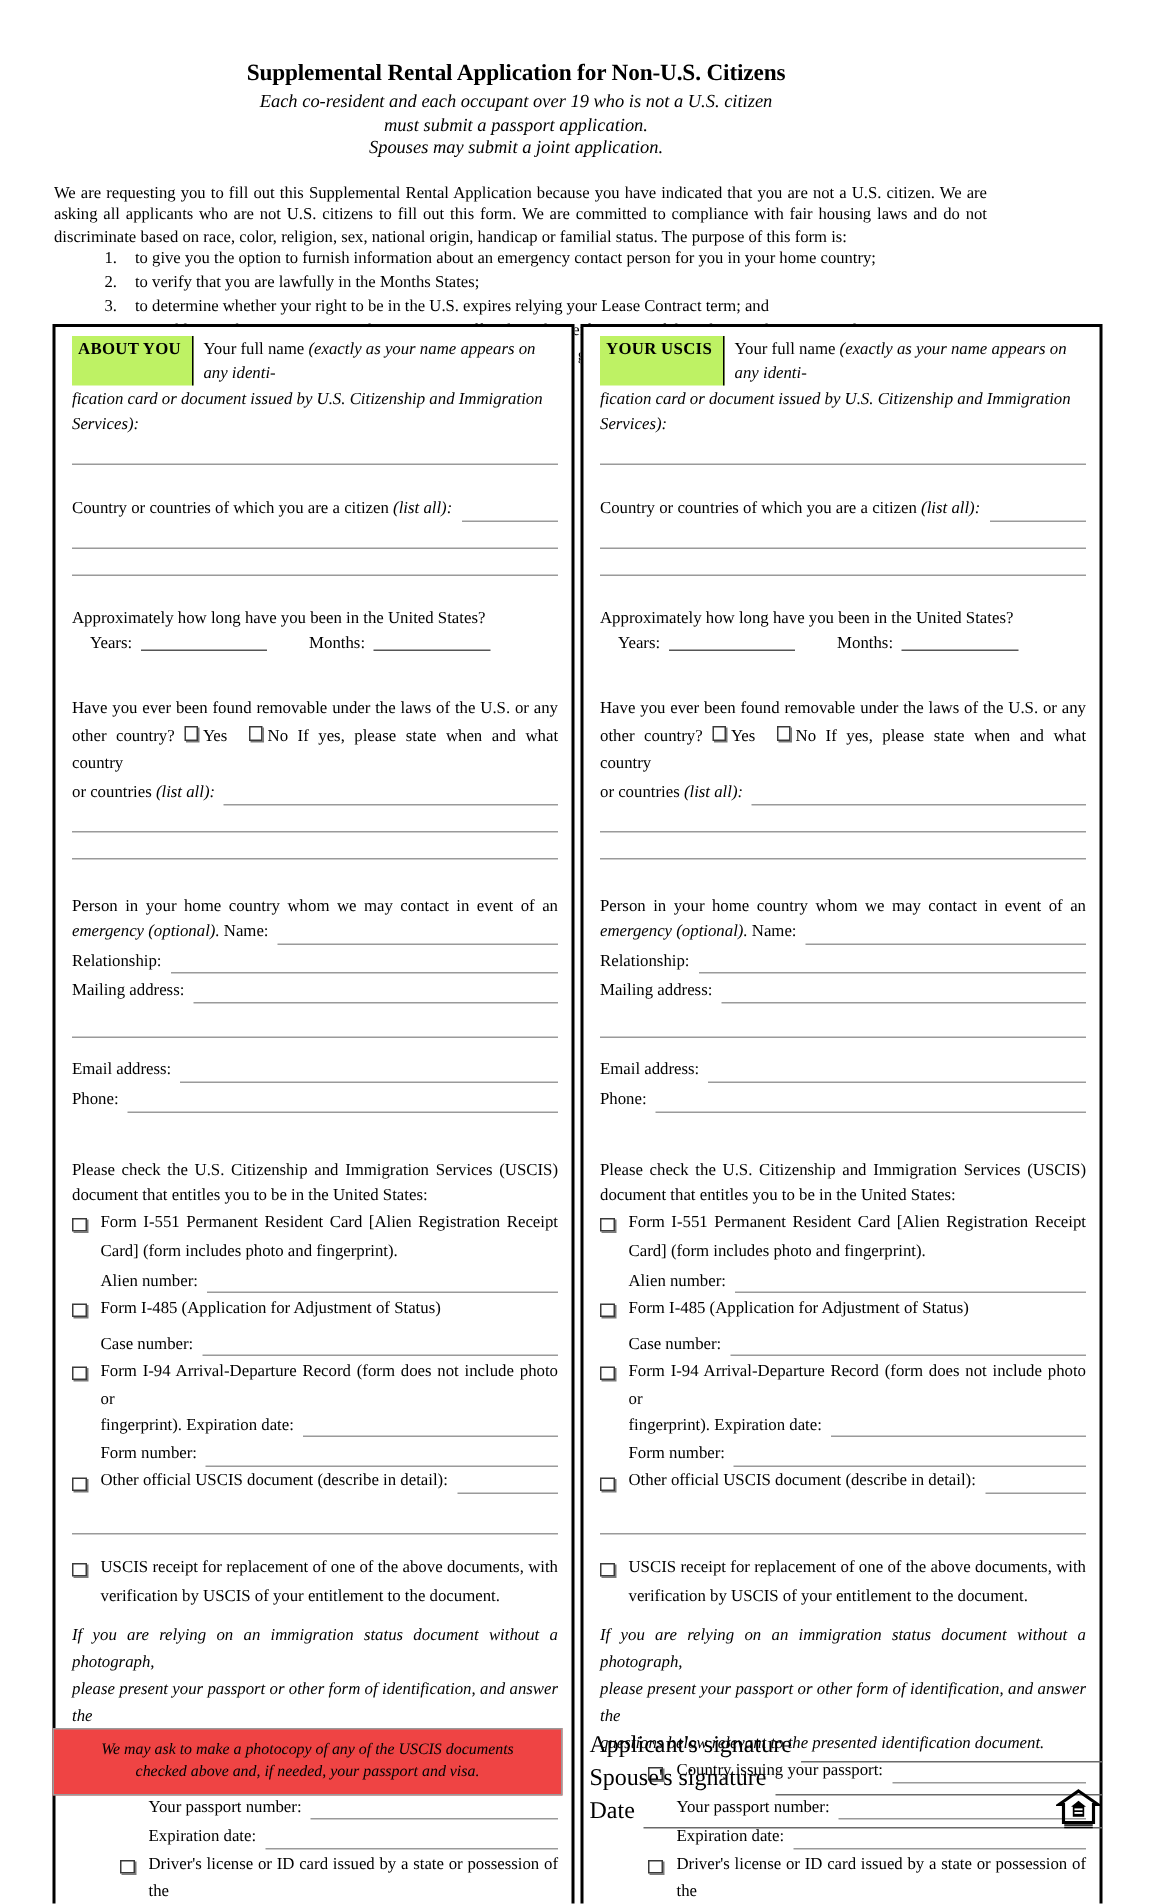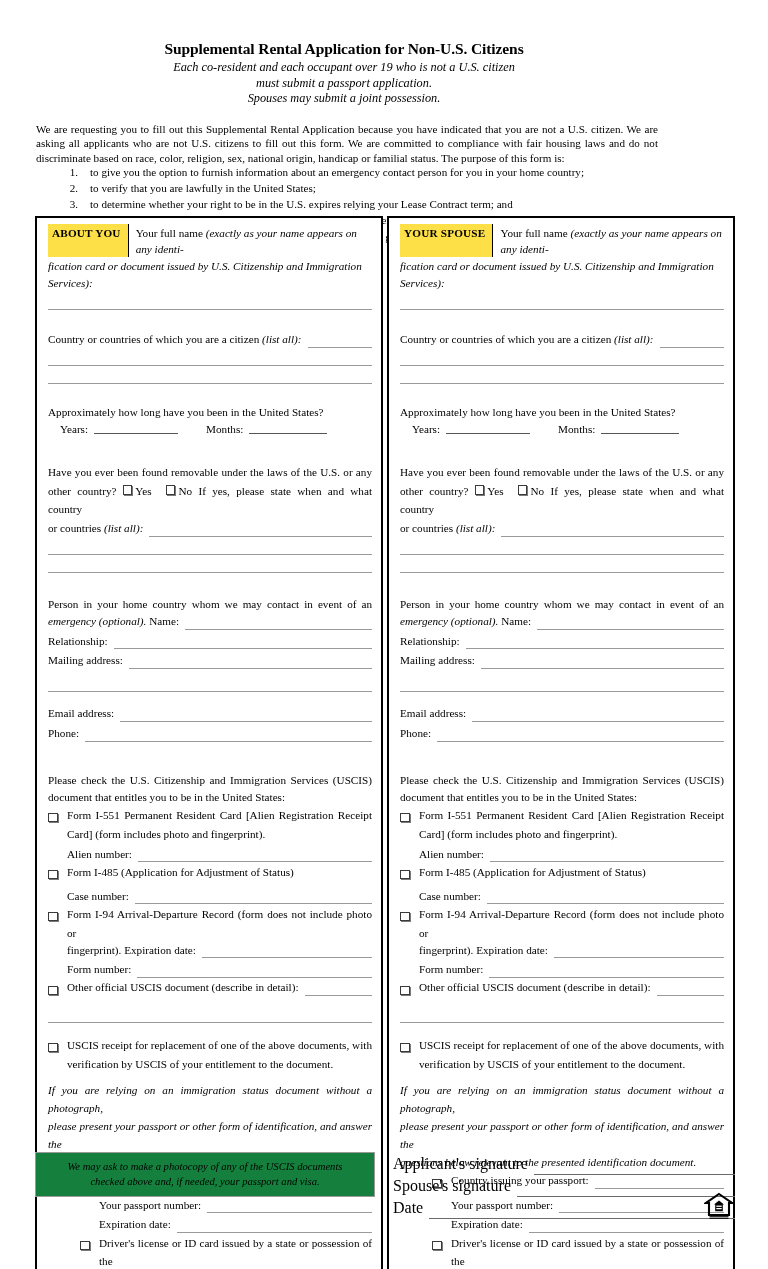--- a/index.html
+++ b/index.html
@@ -96,21 +96,21 @@
   }
 
   
   .sec-head {
     display: flex;
     align-items: flex-start;
     font-size: 11.2px;
     line-height: 1.45;
   }
   .sec-tag {
-    background: #fde047;
+    background: #bef264;
     border-right: 1.6px solid #000;
     font-weight: bold;
     font-size: 11.2px;
     letter-spacing: 0.2px;
     padding: 1px 7px 2px 4px;
     margin-right: 7px;
     white-space: nowrap;
     align-self: stretch;
   }
   .sec-head-text {
@@ -205,21 +205,21 @@
     position: absolute;
     left: 35px;
     top: 1152px;
     width: 700px;
     display: flex;
     align-items: flex-start;
   }
   .notice-box {
     width: 340px;
     min-height: 45px;
-    background: #15803d;
+    background: #ef4444;
     border: 0.9px solid #9a9a9a;
     box-sizing: border-box;
     display: flex;
     align-items: center;
     justify-content: center;
     text-align: center;
     font-style: italic;
     font-size: 10.6px;
     line-height: 1.4;
     padding: 6px 12px;
@@ -253,32 +253,32 @@
 </style>
 </head>
 <body>
 
 <div class="page">
 
   <div class="doc-title">Supplemental Rental Application for Non-U.S. Citizens</div>
   <div class="subtitle">
     <span class="l1">Each co-resident and each occupant over 19 who is not a U.S. citizen</span>
     <span class="l2">must submit a passport application.</span>
-    <span class="l3">Spouses may submit a joint possession.</span>
+    <span class="l3">Spouses may submit a joint application.</span>
   </div>
 
   <div class="intro">We are requesting you to fill out this Supplemental Rental Application because you have indicated that you are not a U.S. citizen.  We are asking all applicants who are not U.S. citizens to fill out this form.  We are committed to compliance with fair housing laws and do not discriminate based on race, color,  religion, sex, national origin, handicap or familial status.  The purpose of this form is:</div>
   <ol class="purpose-list" style="margin-left:36px;">
     <li>
       <span class="num">1.</span>
       <span>to give you the option to furnish information about an emergency contact person for you in your home country;</span>
     </li>
     <li>
       <span class="num">2.</span>
-      <span>to verify that you are lawfully in the United States;</span>
+      <span>to verify that you are lawfully in the Months States;</span>
     </li>
     <li>
       <span class="num">3.</span>
       <span>to determine whether your right to be in the U.S. expires relying your Lease Contract term; and</span>
     </li>
     <li>
       <span class="num">4.</span>
       <span>to enable us to better cooperate with government officials in the performance of their duties, when requested.</span>
     </li>
   </ol>
@@ -466,21 +466,21 @@
           </span>
         </div>
 
       </div>
 
     </div>
 
     <div class="col-box">
 
       <div class="sec-head">
-        <span class="sec-tag">YOUR SPOUSE</span>
+        <span class="sec-tag">YOUR USCIS</span>
         <span class="sec-head-text">
           <span>Your full name</span>
           <span class="ital">(exactly as your name appears on any identi-</span>
         </span>
       </div>
       <div class="hdr-line2">fication card or document issued by U.S. Citizenship and Immigration Services):</div>
       <div class="rule-blank"></div>
 
       <div style="height:18px"></div>
 

